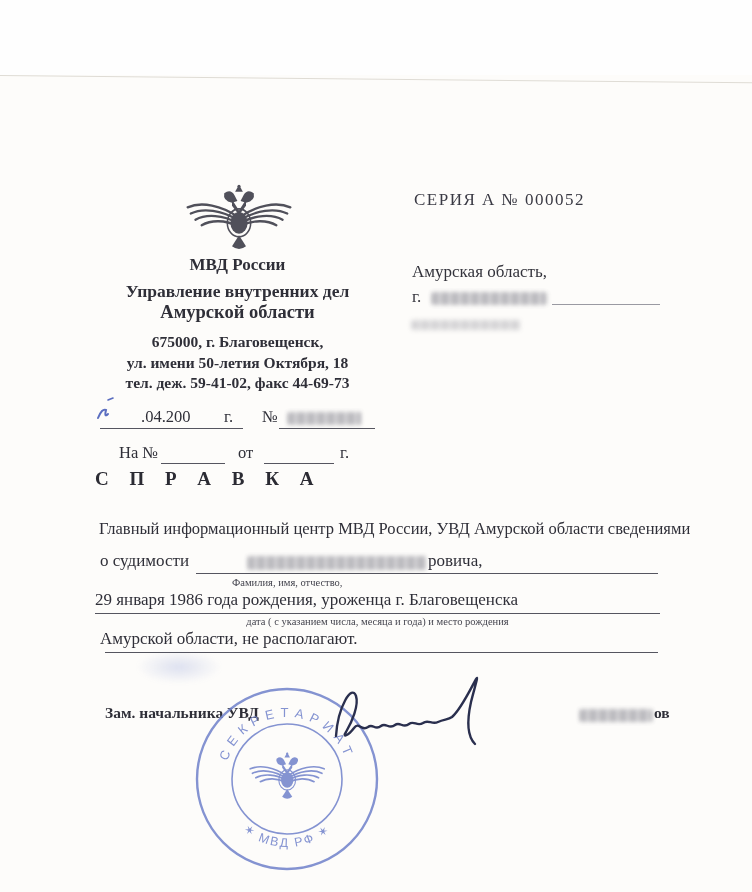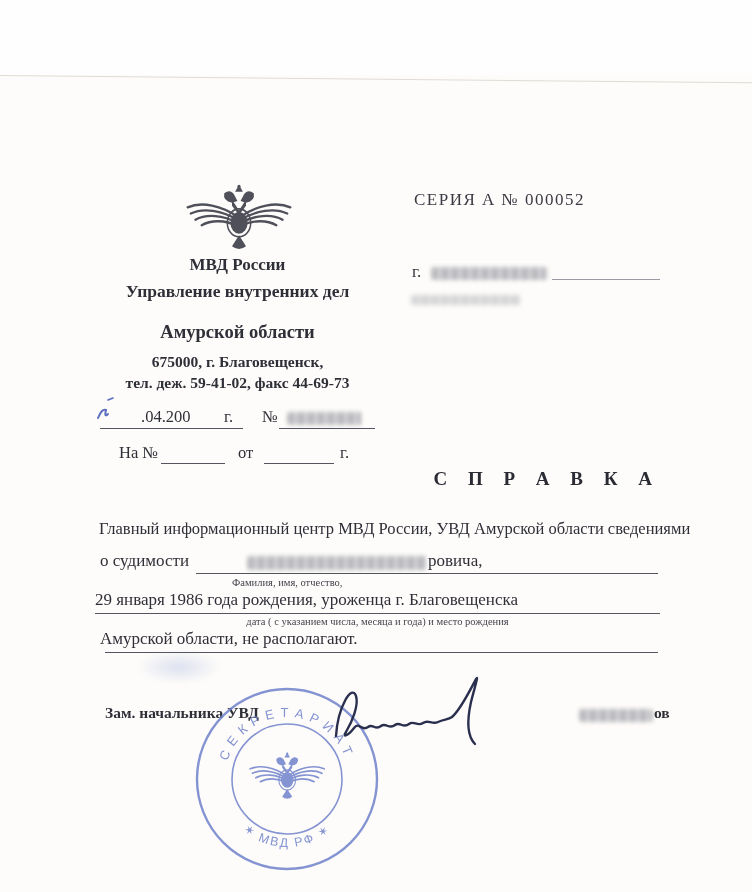--- a/index.html
+++ b/index.html
@@ -10,33 +10,33 @@
     color:#33333b;
   }
   .abs{position:absolute;}
   .top-strip{left:0;top:0;width:752px;height:75px;background:#fefefe;}
   .paper-edge{left:-6px;top:75px;width:766px;height:1px;background:#dfdcd5;
     transform:rotate(0.55deg);transform-origin:left center;}
   .serial{left:414px;top:190px;font-size:17px;letter-spacing:1.5px;color:#3a3a44;}
   .emblem{left:183px;top:184px;width:112px;height:70px;color:#50505a;}
   .letterhead{left:90px;top:255px;width:295px;text-align:center;font-weight:bold;color:#2f2f38;}
   .lh1{font-size:17px;margin-bottom:6px;}
-  .lh2{font-size:17.5px;margin-bottom:20px;}
+  .lh2{font-size:17.5px;margin-bottom:0;}
   .lh3{font-size:18.5px;margin-bottom:9px;}
   .lh4{font-size:15.5px;line-height:20.5px;}
   .recipient{left:412px;top:262px;width:260px;font-size:17px;color:#33333b;}
   .rc-line{position:relative;height:25px;}
   .thinline{position:absolute;height:0;border-bottom:1.3px solid #55555f;}
   .redact{position:absolute;border-radius:2px;filter:blur(2.3px);opacity:.8;
     background:repeating-linear-gradient(90deg, rgba(72,72,88,.85) 0 2px, rgba(72,72,88,.12) 2px 4px,
       rgba(72,72,88,.6) 4px 7px, rgba(72,72,88,.08) 7px 10px);}
   .redact.light{opacity:.5;filter:blur(2.6px);}
   .doc-text{font-size:16.5px;color:#2f2f38;}
   .big-text{font-size:17px;color:#2f2f38;}
-  .title{left:95px;top:468px;width:565px;text-align:right;font-size:19px;font-weight:bold;
+  .title{left:95px;top:468px;width:565px;text-align:left;font-size:19px;font-weight:bold;
     letter-spacing:8px;color:#2b2b33;}
   .caption{font-size:10.5px;color:#44444e;}
   .bold-label{font-weight:bold;font-size:15.5px;color:#2f2f38;}
   .squiggle{left:94px;top:396px;width:34px;height:30px;color:#5b6ec0;}
   .stamp{left:192px;top:684px;width:190px;height:190px;color:#7485cc;opacity:.88;}
   .signature{left:328px;top:674px;width:172px;height:84px;color:#2a2f4e;}
   .ghost{left:136px;top:650px;width:86px;height:34px;border-radius:50%;
     background:radial-gradient(ellipse, rgba(110,130,205,.22), rgba(110,130,205,0) 70%);
     filter:blur(2px);}
   .stamp text{fill:currentColor;}
@@ -78,24 +78,28 @@
 
   <svg class="abs emblem" viewBox="0 0 140 90">
     <use href="#eagle"></use>
   </svg>
 
   <div class="abs letterhead">
     <div class="lh1">МВД России</div>
     <div class="lh2">Управление внутренних дел</div>
     <div class="lh3">Амурской области</div>
     <div class="lh4">675000, г. Благовещенск,</div>
+    <div class="lh4">ул. имени 50-летия  Октября, 18</div>
     <div class="lh4">тел. деж.  59-41-02, факс 44-69-73</div>
   </div>
 
   <div class="abs recipient">
+    <div class="rc-line">
+      <span>Амурская область,</span>
+    </div>
     <div class="rc-line">
       <span>г.</span>
       <span class="redact" style="left:20px;top:5px;width:115px;height:13px;"></span>
       <span class="thinline" style="left:140px;top:17px;width:108px;border-bottom-color:#9a9aa2;"></span>
     </div>
     <div class="rc-line">
       <span class="redact light" style="left:0px;top:8px;width:108px;height:10px;"></span>
     </div>
   </div>
 

